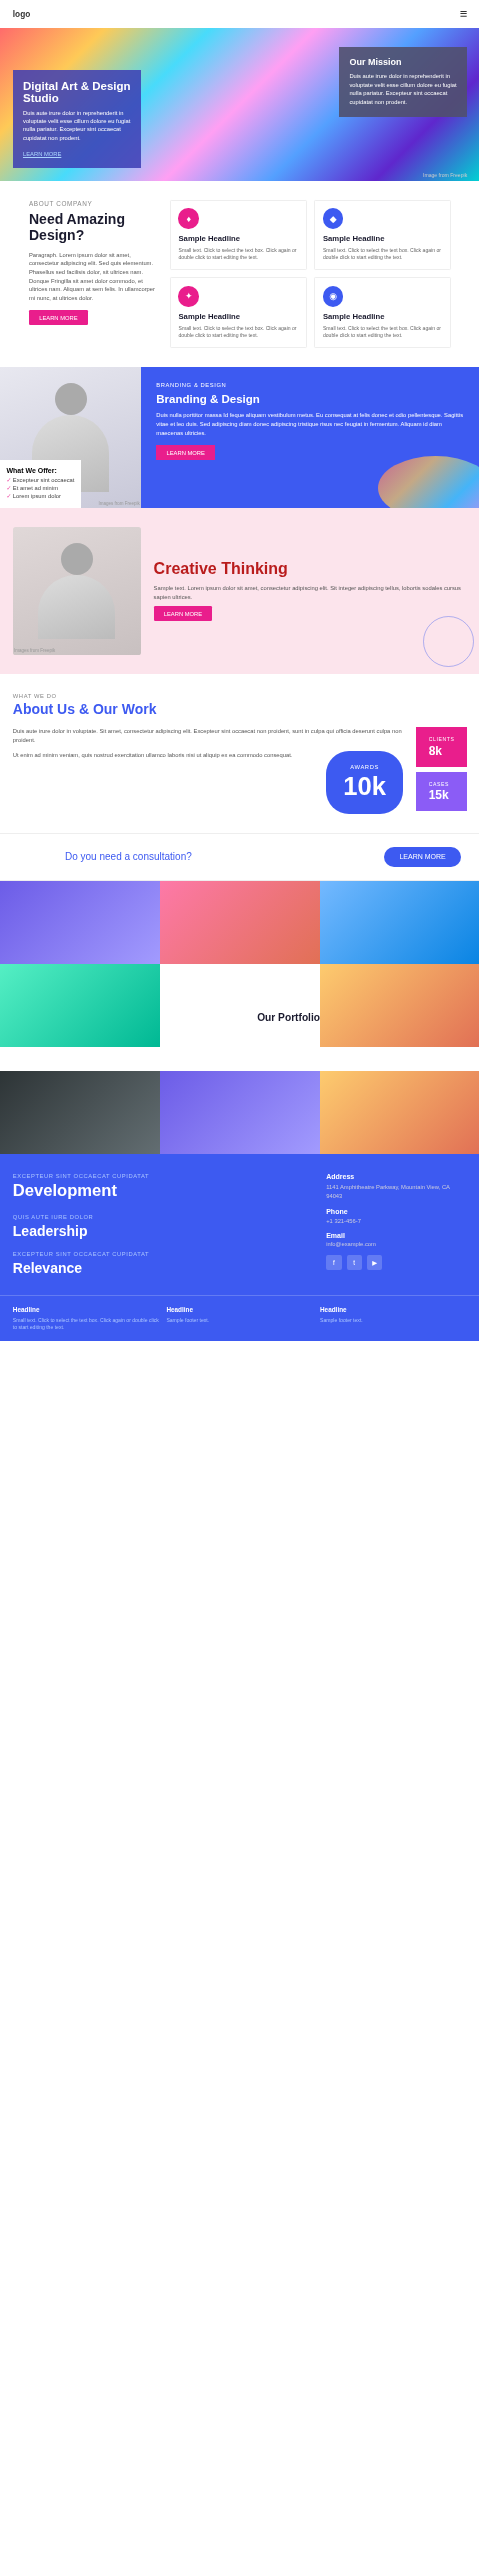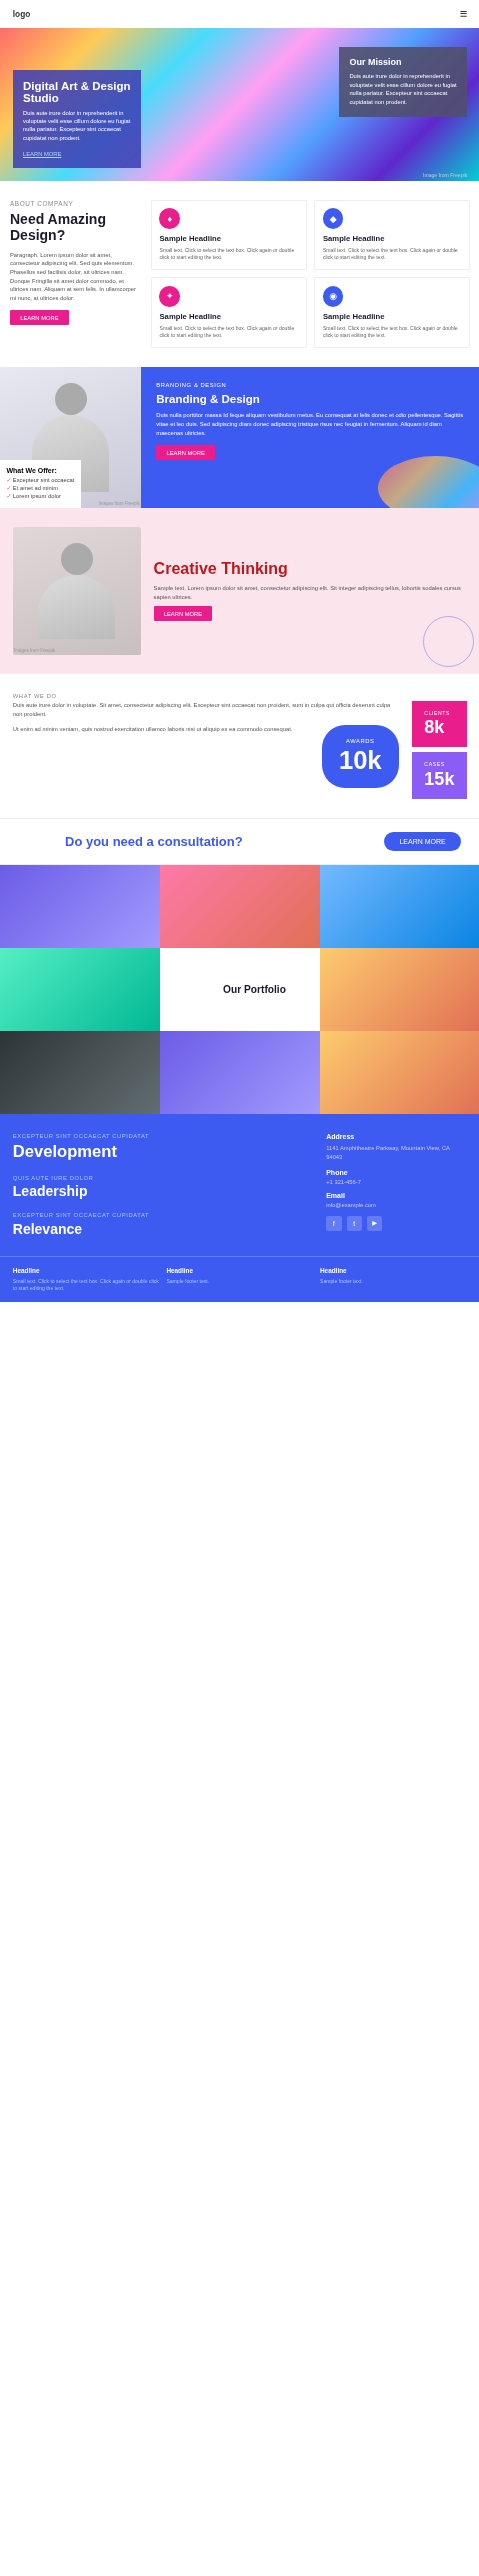--- a/index.html
+++ b/index.html
@@ -13,21 +13,21 @@
     .hero-bg { width: 100%; height: 100%; background: linear-gradient(135deg, #ff6b6b, #feca57, #48dbfb, #ff9ff3, #54a0ff, #5f27cd, #00d2d3); }
     .hero-content { position: absolute; bottom: 12.8px; left: 12.8px; background: rgba(60,60,180,0.85); color: #fff; padding: 10.2px; max-width: 128px; }
     .hero-content h2 { font-size: 11.5px; font-weight: bold; margin-bottom: 5.1px; }
     .hero-content p { font-size: 5.8px; line-height: 1.4; margin-bottom: 5.1px; }
     .mission-box { position: absolute; top: 19px; right: 12.8px; background: rgba(80,80,110,0.9); color: #fff; padding: 10.2px; max-width: 128px; }
     .mission-box h3 { font-size: 9px; font-weight: bold; margin-bottom: 5.1px; }
     .mission-box p { font-size: 5.8px; line-height: 1.5; }
     .hero-credit { position: absolute; bottom: 3.2px; right: 12.8px; font-size: 5.1px; color: #ccc; }
 
     
-    .section2 { display: flex; padding: 19px 10px; gap: 12.8px; background: #fff; }
+    .section2 { display: flex; padding: 19px 29px; gap: 12.8px; background: #fff; }
     .section2-left { flex: 0 0 128px; }
     .section2-left h2 { font-size: 14px; font-weight: bold; color: #1a1a2e; line-height: 1.2; margin-bottom: 6.4px; }
     .section2-left p { font-size: 5.8px; color: #555; line-height: 1.5; margin-bottom: 7.7px; }
     .btn-pink { background: #e91e8c; color: #fff; border: none; padding: 4.5px 10.2px; font-size: 5.8px; cursor: pointer; border-radius: 1.3px; }
     .section2-right { flex: 1; display: grid; grid-template-columns: 1fr 1fr; gap: 7.7px; }
     .card { background: #fff; border: 0.6px solid #eee; padding: 7.7px; border-radius: 1.3px; }
     .card-icon { width: 20.5px; height: 20.5px; border-radius: 50%; display: flex; align-items: center; justify-content: center; margin-bottom: 5.1px; font-size: 9px; color: #fff; }
     .card-icon.pink { background: #e91e8c; }
     .card-icon.blue { background: #3d5af1; }
     .card h4 { font-size: 7.7px; font-weight: bold; color: #1a1a2e; margin-bottom: 3.8px; }
@@ -62,28 +62,28 @@
     .section5 { padding: 19px 12.8px; background: #fff; }
     .section5-label { font-size: 5.8px; text-transform: uppercase; letter-spacing: 0.6px; color: #888; margin-bottom: 2.6px; }
     .section5-title { font-size: 14px; font-weight: bold; color: #3d5af1; margin-bottom: 10.2px; }
     .section5-body { display: flex; gap: 12.8px; }
     .section5-text { flex: 1; }
     .section5-text p { font-size: 5.8px; color: #555; line-height: 1.5; margin-bottom: 6.4px; }
     .stat-box { padding: 9px 12.8px; color: #fff; }
     .stat-box.pink { background: #e91e8c; }
     .stat-box.dark { background: #8b5cf6; }
     .stat-box .stat-label { font-size: 5.1px; text-transform: uppercase; letter-spacing: 0.6px; margin-bottom: 1.3px; }
-    .stat-box .stat-value { font-size: 18px; font-weight: bold; }
+    .stat-box .stat-value { font-size: 12px; font-weight: bold; }
     .awards-box { background: #3d5af1; color: #fff; padding: 12.8px; text-align: center; }
     .awards-box .awards-label { font-size: 5.8px; text-transform: uppercase; letter-spacing: 0.6px; margin-bottom: 2.6px; }
     .awards-box .awards-value { font-size: 25.6px; font-weight: bold; }
 
     
     .section6 { background: #fff; border-top: 0.6px solid #eee; border-bottom: 0.6px solid #eee; padding: 12.8px 19px; display: flex; align-items: center; justify-content: space-between; }
-    .section6 h3 { font-size: 13px; color: #3d5af1; font-weight: bold; padding-left: 46px; }
+    .section6 h3 { font-size: 10px; color: #3d5af1; font-weight: normal; padding-left: 46px; }
     .btn-blue { background: #3d5af1; color: #fff; border: none; padding: 6.4px 15.3px; font-size: 7px; cursor: pointer; border-radius: 12.8px; }
 
     
     .section8 { background: #3d5af1; color: #fff; display: flex; padding: 19px 12.8px; gap: 19px; justify-content: space-between; }
     .section8-left { flex: 1; }
     .section8-right { flex: 0 0 141px; }
     .sec8-sub { font-size: 5.8px; text-transform: uppercase; letter-spacing: 0.6px; color: #aac4ff; margin-bottom: 2.6px; }
     .sec8-title { font-size: 16.6px; font-weight: bold; margin-bottom: 12.8px; }
     .sec8-sub2 { font-size: 5.8px; text-transform: uppercase; letter-spacing: 0.6px; color: #aac4ff; margin-bottom: 2.6px; margin-top: 6.4px; }
     .sec8-title2 { font-size: 14px; font-weight: bold; margin-bottom: 12.8px; }
@@ -105,21 +105,21 @@
     
     .portfolio-section { background: #fff; }
     .portfolio-top { display: grid; grid-template-columns: 1fr 1fr 1fr; }
     .portfolio-bottom { display: grid; grid-template-columns: 1fr 1fr 1fr; }
     .p-img { height: 83px; }
     .p-img.img1 { background: linear-gradient(135deg, #6c5ce7, #a29bfe); }
     .p-img.img2 { background: linear-gradient(135deg, #fd79a8, #e17055); }
     .p-img.img3 { background: linear-gradient(135deg, #74b9ff, #0984e3); }
     .p-img.img4 { background: linear-gradient(135deg, #55efc4, #00b894); }
     .p-img.img5 { background: linear-gradient(135deg, #fdcb6e, #e17055); position: relative; }
-    .p-center { display: flex; align-items: center; justify-content: center; background: #fff; height: 83px; padding-left: 29px; }
+    .p-center { display: flex; align-items: center; justify-content: flex-end; background: #fff; height: 107px; padding-left: 29px; }
     .p-center h3 { font-size: 10.2px; font-weight: bold; color: #1a1a2e; text-align: center; }
   </style>
 </head>
 <body>
 
 <nav class="nav">
   <span style="font-size:8.3px;font-weight:bold;color:#333;">logo</span>
   <span style="font-size:12.8px;color:#333;cursor:pointer;">≡</span>
 </nav>
 
@@ -204,20 +204,21 @@
   <div class="section4-content">
     <h3>Creative Thinking</h3>
     <p>Sample text. Lorem ipsum dolor sit amet, consectetur adipiscing elit. Sit integer adipiscing tellus, lobortis sodales cursus sapien ultrices.</p>
     <button class="btn-pink">LEARN MORE</button>
   </div>
   <div class="section4-deco-circle"></div>
 </section>
 
 <section class="section5">
   <div class="section5-label">WHAT WE DO</div>
+  <h2 class="section5-title">About Us &amp; Our Work</h2>
   <div class="section5-body">
     <div class="section5-text">
       <p>Duis aute irure dolor in voluptate. Sit amet, consectetur adipiscing elit. Excepteur sint occaecat non proident, sunt in culpa qui officia deserunt culpa non proident.</p>
       <div style="display:flex;gap:7.7px;align-items:flex-start;">
         <div style="flex:1;">
           <p>Ut enim ad minim veniam, quis nostrud exercitation ullamco laboris nisi ut aliquip ex ea commodo consequat.</p>
         </div>
         <div class="awards-box" style="min-width:77px;border-radius:23px;">
           <div class="awards-label">AWARDS</div>
           <div class="awards-value">10k</div>

